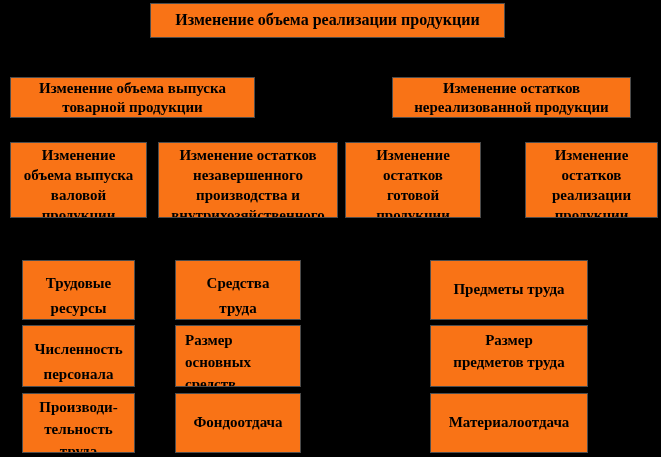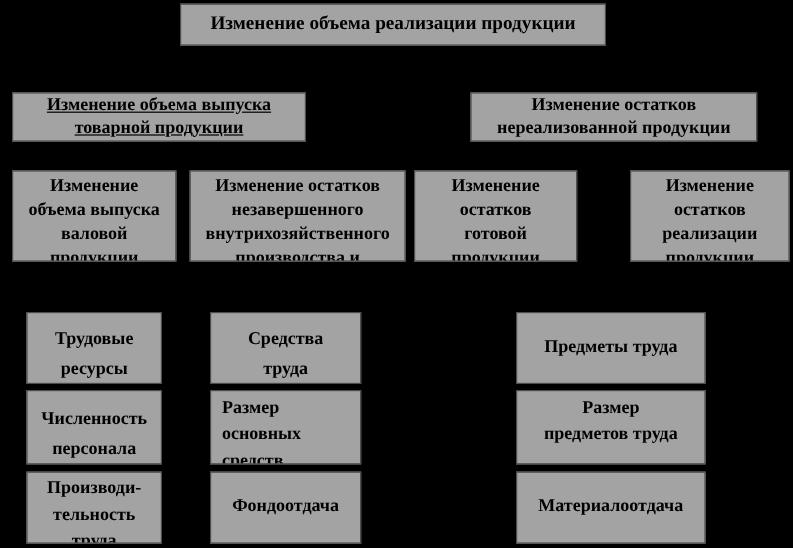--- a/index.html
+++ b/index.html
@@ -1,28 +1,28 @@
 <!DOCTYPE html>
 <html><head>
 <meta charset="utf-8">
 <style>
   html,body{margin:0;padding:0;background:#000;}
   #stage{
     position:relative;width:661px;height:457px;background:#000;overflow:hidden;
     font-family:"Liberation Serif","DejaVu Serif",serif;font-weight:bold;color:#000;
   }
   .box{
-    position:absolute;background:#a3a3a3;border:1px solid #4d4d4d;box-sizing:border-box;
+    position:absolute;background:#f97316;border:1px solid #4d4d4d;box-sizing:border-box;
     text-align:center;overflow:hidden;font-size:15px;
   }
   .ln{white-space:nowrap;}
   
   #b-root{left:150px;top:3px;width:355px;height:35px;font-size:16px;line-height:32px;}
   
-  #b-l2a{left:10px;top:77px;width:245px;height:41px;padding-top:1px;line-height:19px;text-decoration:underline;}
+  #b-l2a{left:10px;top:77px;width:245px;height:41px;padding-top:1px;line-height:19px;}
   #b-l2b{left:392px;top:77px;width:239px;height:41px;padding-top:1px;line-height:19px;}
   
   .l3{top:142px;height:76px;padding-top:2px;line-height:20px;}
   #b-l3a{left:10px;width:137px;}
   #b-l3b{left:158px;width:180px;}
   #b-l3c{left:345px;width:136px;}
   #b-l3d{left:525px;width:133px;}
   
   .c1{left:22px;width:113px;}
   .c2{left:175px;width:126px;}
@@ -59,22 +59,22 @@
   <div class="box l3" id="b-l3a">
     <div class="ln">Изменение</div>
     <div class="ln">объема выпуска</div>
     <div class="ln">валовой</div>
     <div class="ln">продукции</div>
   </div>
 
   <div class="box l3" id="b-l3b">
     <div class="ln">Изменение остатков</div>
     <div class="ln">незавершенного</div>
+    <div class="ln">производства и</div>
     <div class="ln">внутрихозяйственного</div>
-    <div class="ln">производства и</div>
   </div>
 
   <div class="box l3" id="b-l3c">
     <div class="ln">Изменение</div>
     <div class="ln">остатков</div>
     <div class="ln">готовой</div>
     <div class="ln">продукции</div>
   </div>
 
   <div class="box l3" id="b-l3d">

